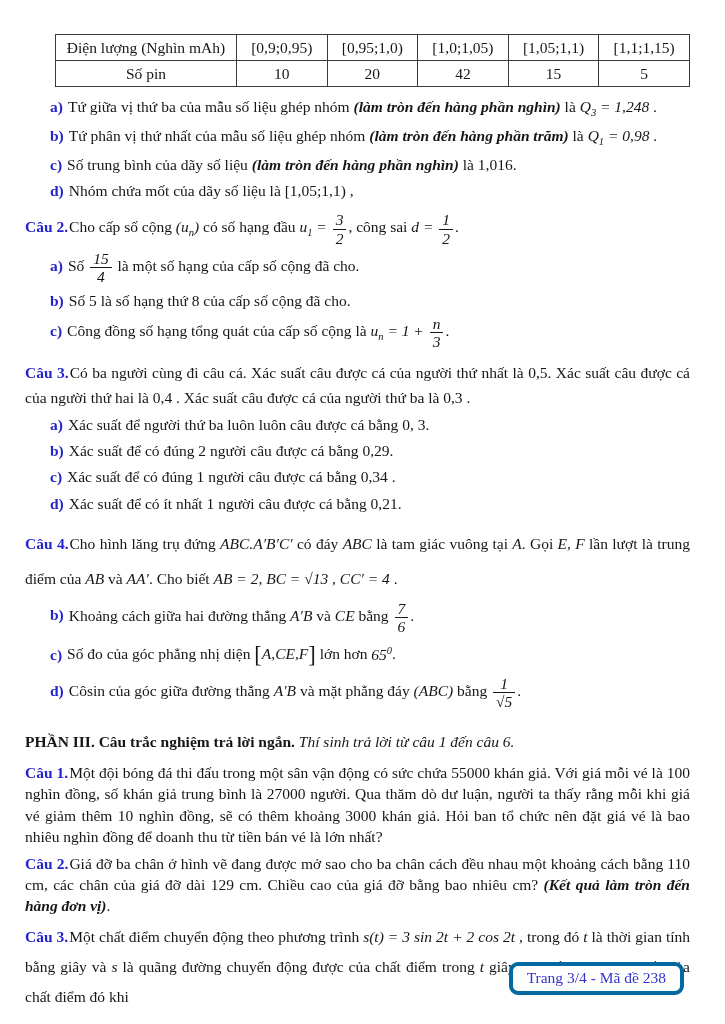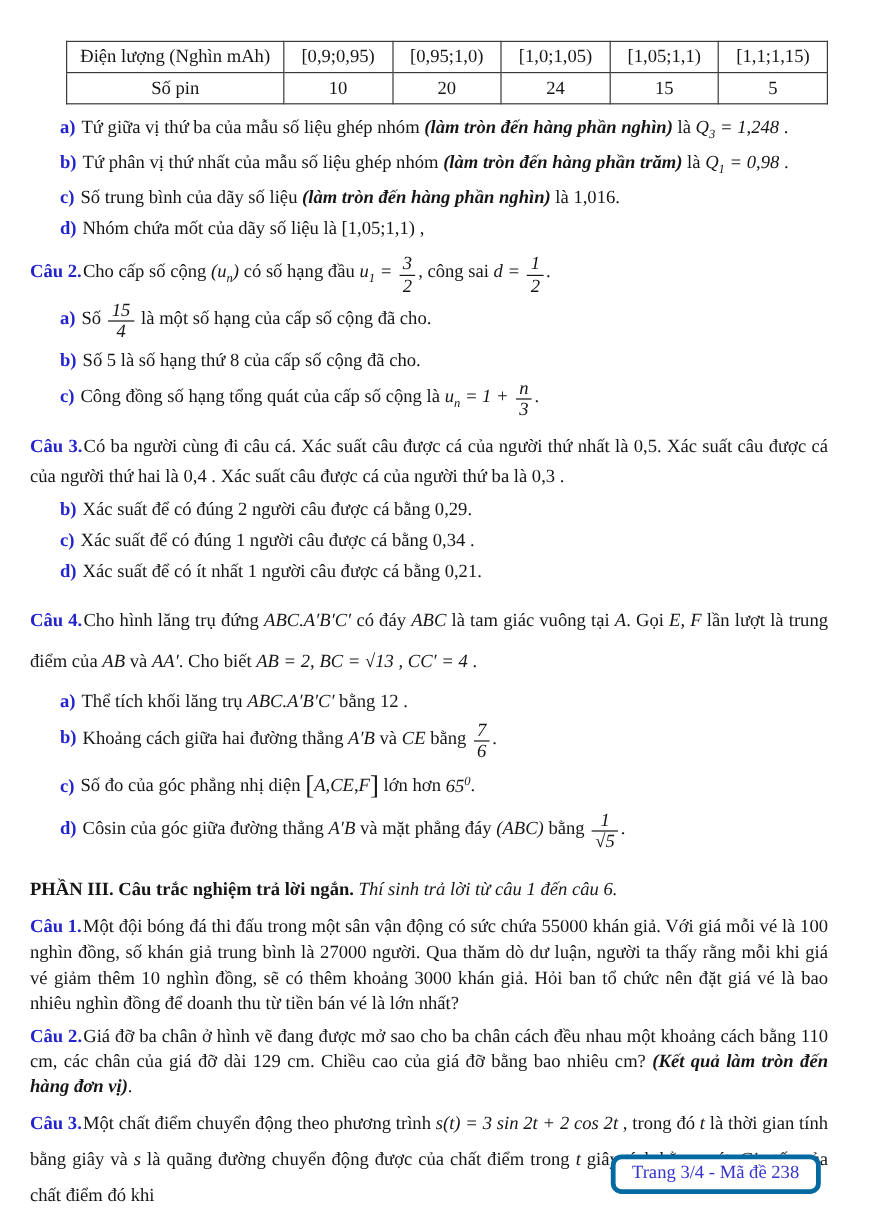--- a/index.html
+++ b/index.html
@@ -48,21 +48,21 @@
       <td class="ci">[0,9;0,95)</td>
       <td class="ci">[0,95;1,0)</td>
       <td class="ci">[1,0;1,05)</td>
       <td class="ci">[1,05;1,1)</td>
       <td class="ci">[1,1;1,15)</td>
     </tr>
     <tr>
       <td>Số pin</td>
       <td>10</td>
       <td>20</td>
-      <td>24</td>
+      <td>42</td>
       <td>15</td>
       <td>5</td>
     </tr>
   </tbody>
     </table>
 
   <div class="sub"><span class="lbl">a)</span><span>Tứ giữa vị thứ ba của mẫu số liệu ghép nhóm </span><span class="it">(làm tròn đến hàng phần nghìn)</span><span> là </span><span class="m"><span>Q</span><sub>3</sub><span> = 1,248</span></span><span> .</span></div>
 
   <div class="sub"><span class="lbl">b)</span><span>Tứ phân vị thứ nhất của mẫu số liệu ghép nhóm </span><span class="it">(làm tròn đến hàng phần trăm)</span><span> là </span><span class="m"><span>Q</span><sub>1</sub><span> = 0,98</span></span><span> .</span></div>
 
@@ -74,27 +74,27 @@
 
   <div class="sub"><span class="lbl">a)</span><span>Số </span><span class="frac"><span class="num">15</span><span class="den">4</span></span><span> là một số hạng của cấp số cộng đã cho.</span></div>
 
   <div class="sub"><span class="lbl">b)</span><span>Số 5 là số hạng thứ 8 của cấp số cộng đã cho.</span></div>
 
   <div class="sub"><span class="lbl">c)</span><span>Công đồng số hạng tổng quát của cấp số cộng là </span><span class="m"><span>u</span><sub>n</sub><span> = 1 + </span></span><span class="frac"><span class="num">n</span><span class="den">3</span></span><span>.</span></div>
 
 
   <p class="q-head med"><span class="qlbl">Câu 3.</span><span>Có ba người cùng đi câu cá. Xác suất câu được cá của người thứ nhất là 0,5. Xác suất câu được cá của người thứ hai là 0,4 . Xác suất câu được cá của người thứ ba là 0,3 .</span></p>
 
+  <div class="sub"><span class="lbl">a)</span><span>Xác suất để người thứ ba luôn luôn câu được cá bằng 0, 3.</span></div>
   <div class="sub"><span class="lbl">b)</span><span>Xác suất để có đúng 2 người câu được cá bằng 0,29.</span></div>
   <div class="sub"><span class="lbl">c)</span><span>Xác suất để có đúng 1 người câu được cá bằng 0,34 .</span></div>
   <div class="sub"><span class="lbl">d)</span><span>Xác suất để có ít nhất 1 người câu được cá bằng 0,21.</span></div>
 
   <p class="q-head tall"><span class="qlbl">Câu 4.</span><span>Cho hình lăng trụ đứng </span><span class="m">ABC.A′B′C′</span><span> có đáy </span><span class="m">ABC</span><span> là tam giác vuông tại </span><span class="m">A</span><span>. Gọi </span><span class="m">E, F</span><span> lần lượt là trung điểm của </span><span class="m">AB</span><span> và </span><span class="m">AA′</span><span>. Cho biết </span><span class="m">AB = 2, BC = √13 , CC′ = 4</span><span> .</span></p>
 
-  <div class="sub"><span class="lbl">a)</span><span>Thể tích khối lăng trụ </span><span class="m">ABC.A′B′C′</span><span> bằng 12 .</span></div>
 
   <div class="sub"><span class="lbl">b)</span><span>Khoảng cách giữa hai đường thẳng </span><span class="m">A′B</span><span> và </span><span class="m">CE</span><span> bằng </span><span class="frac"><span class="num">7</span><span class="den">6</span></span><span>.</span></div>
 
   <div class="sub"><span class="lbl">c)</span><span>Số đo của góc phẳng nhị diện </span><span class="bigbr">[</span><span class="m">A,CE,F</span><span class="bigbr">]</span><span> lớn hơn </span><span class="m"><span>65</span><sup>0</sup></span><span>.</span></div>
 
   <div class="sub"><span class="lbl">d)</span><span>Côsin của góc giữa đường thẳng </span><span class="m">A′B</span><span> và mặt phẳng đáy </span><span class="m">(ABC)</span><span> bằng </span><span class="frac"><span class="num">1</span><span class="den">√5</span></span><span>.</span></div>
 
   <p class="p3-title"><span class="b">PHẦN III. Câu trắc nghiệm trả lời ngắn.</span><span class="i"> Thí sinh trả lời từ câu 1 đến câu 6.</span></p>
 
   <p class="p3-par"><span class="qlbl">Câu 1.</span><span>Một đội bóng đá thi đấu trong một sân vận động có sức chứa 55000 khán giả. Với giá mỗi vé là 100 nghìn đồng, số khán giả trung bình là 27000 người. Qua thăm dò dư luận, người ta thấy rằng mỗi khi giá vé giảm thêm 10 nghìn đồng, sẽ có thêm khoảng 3000 khán giả. Hỏi ban tổ chức nên đặt giá vé là bao nhiêu nghìn đồng để doanh thu từ tiền bán vé là lớn nhất?</span></p>

